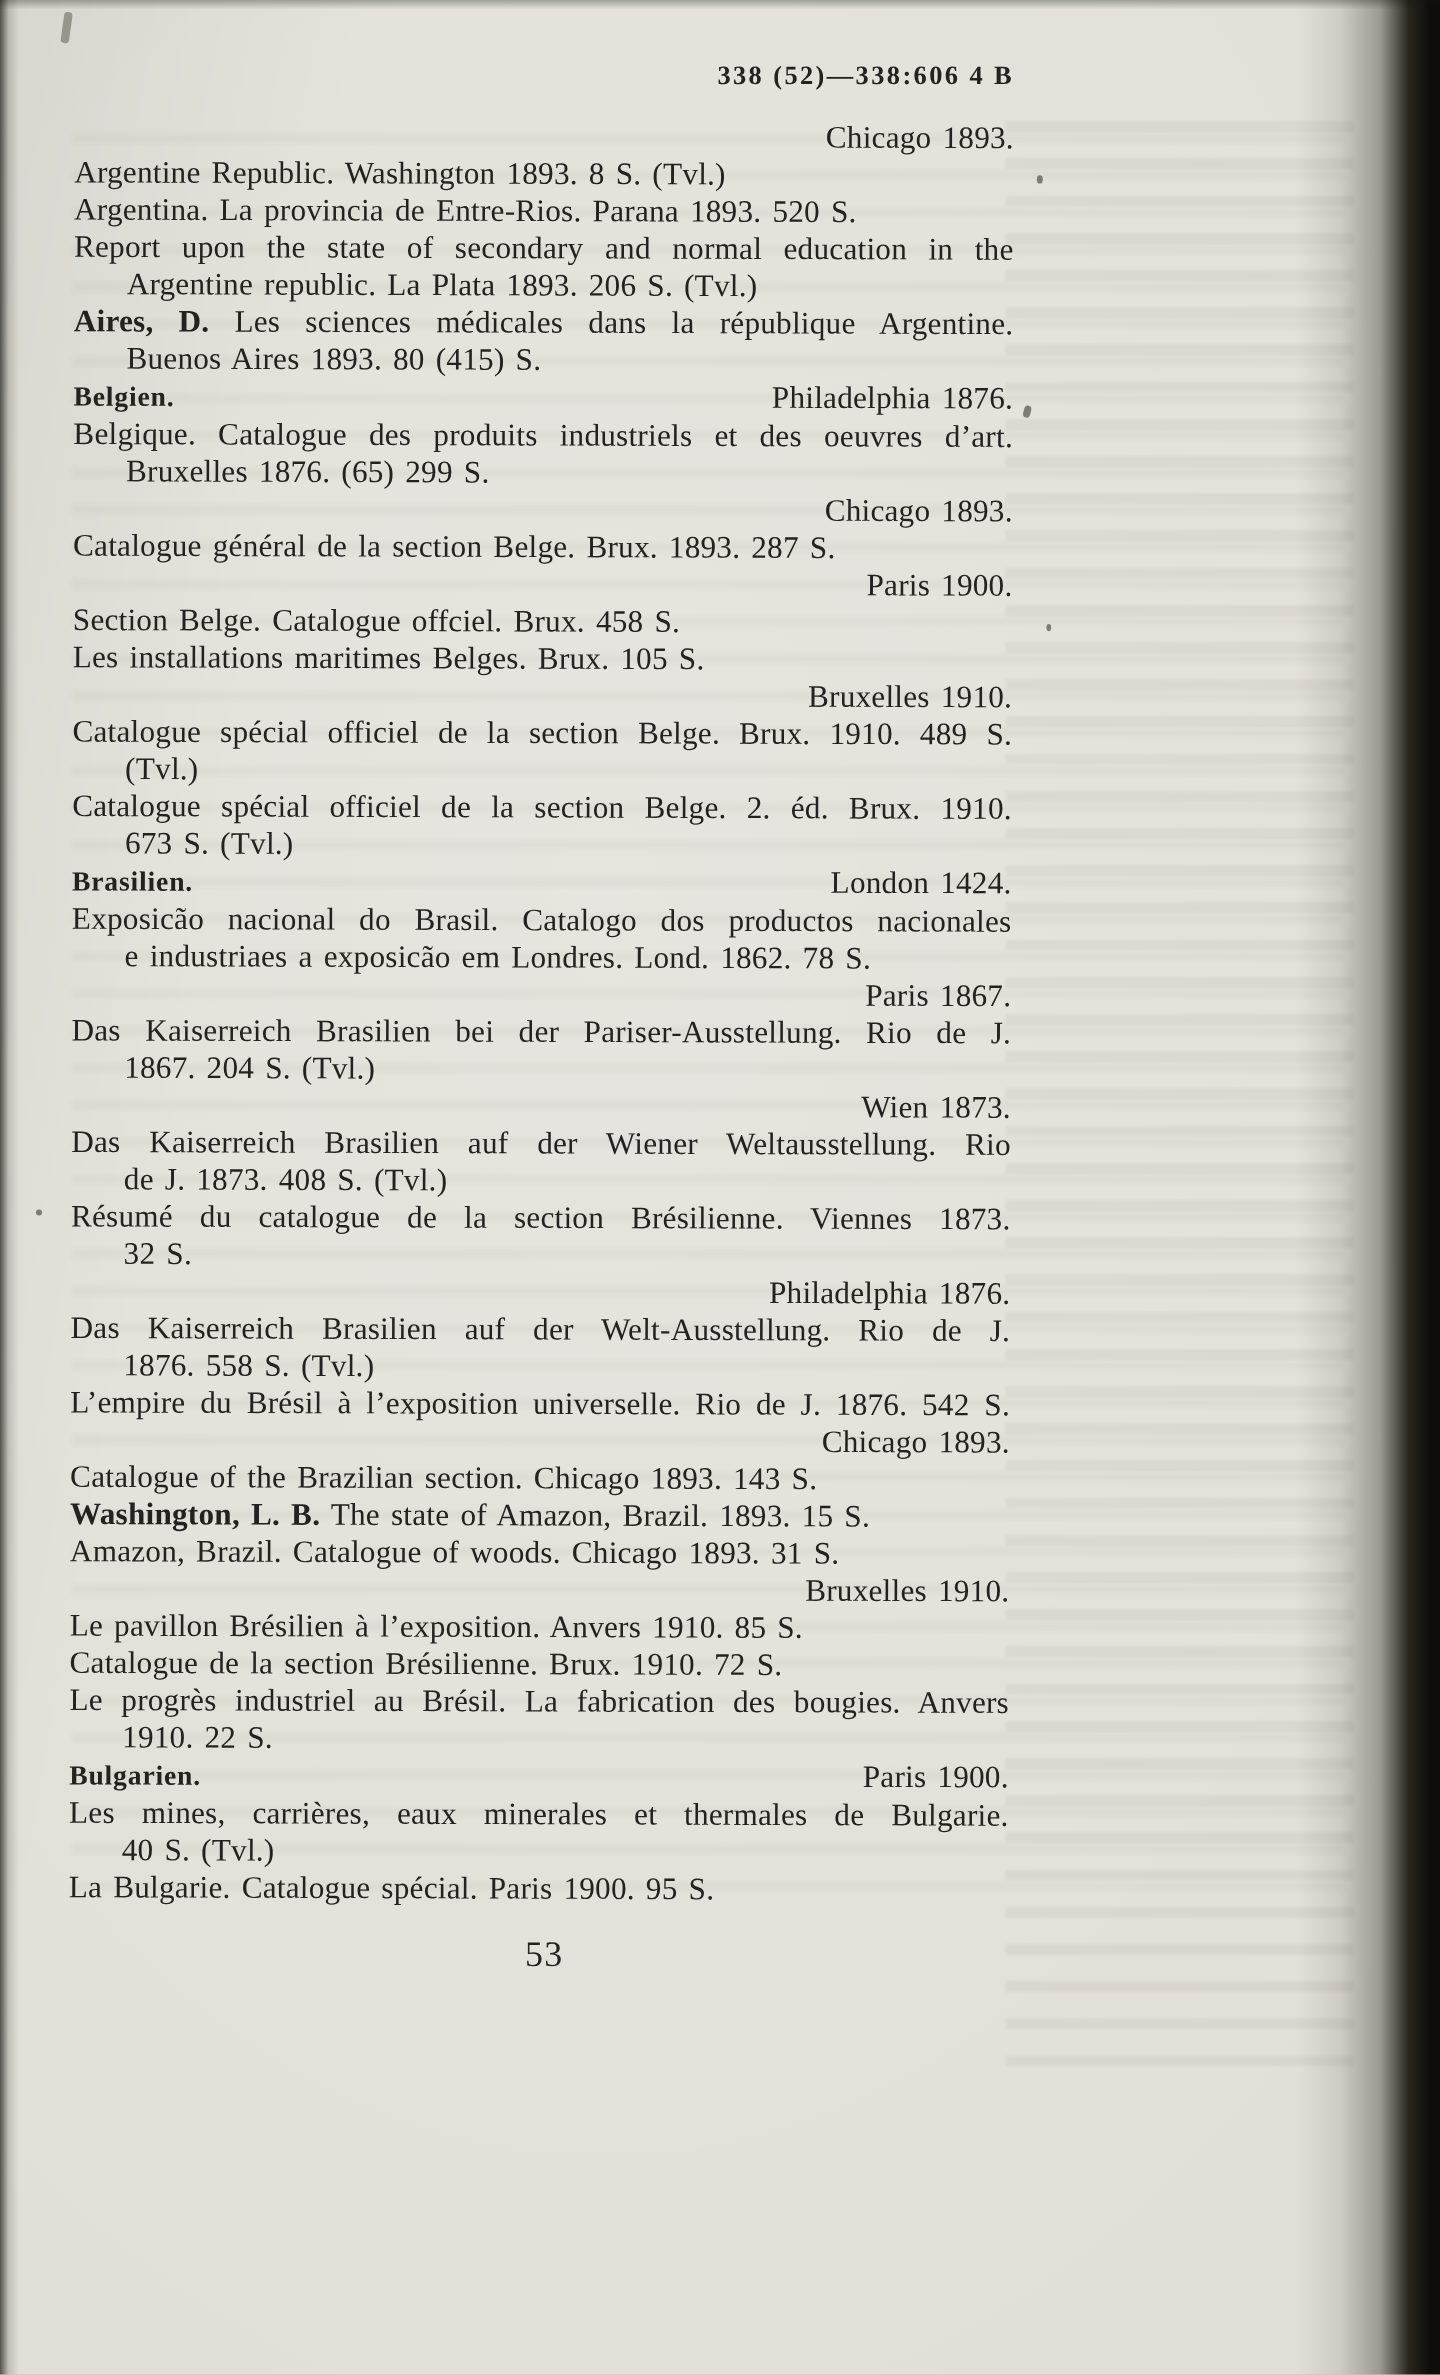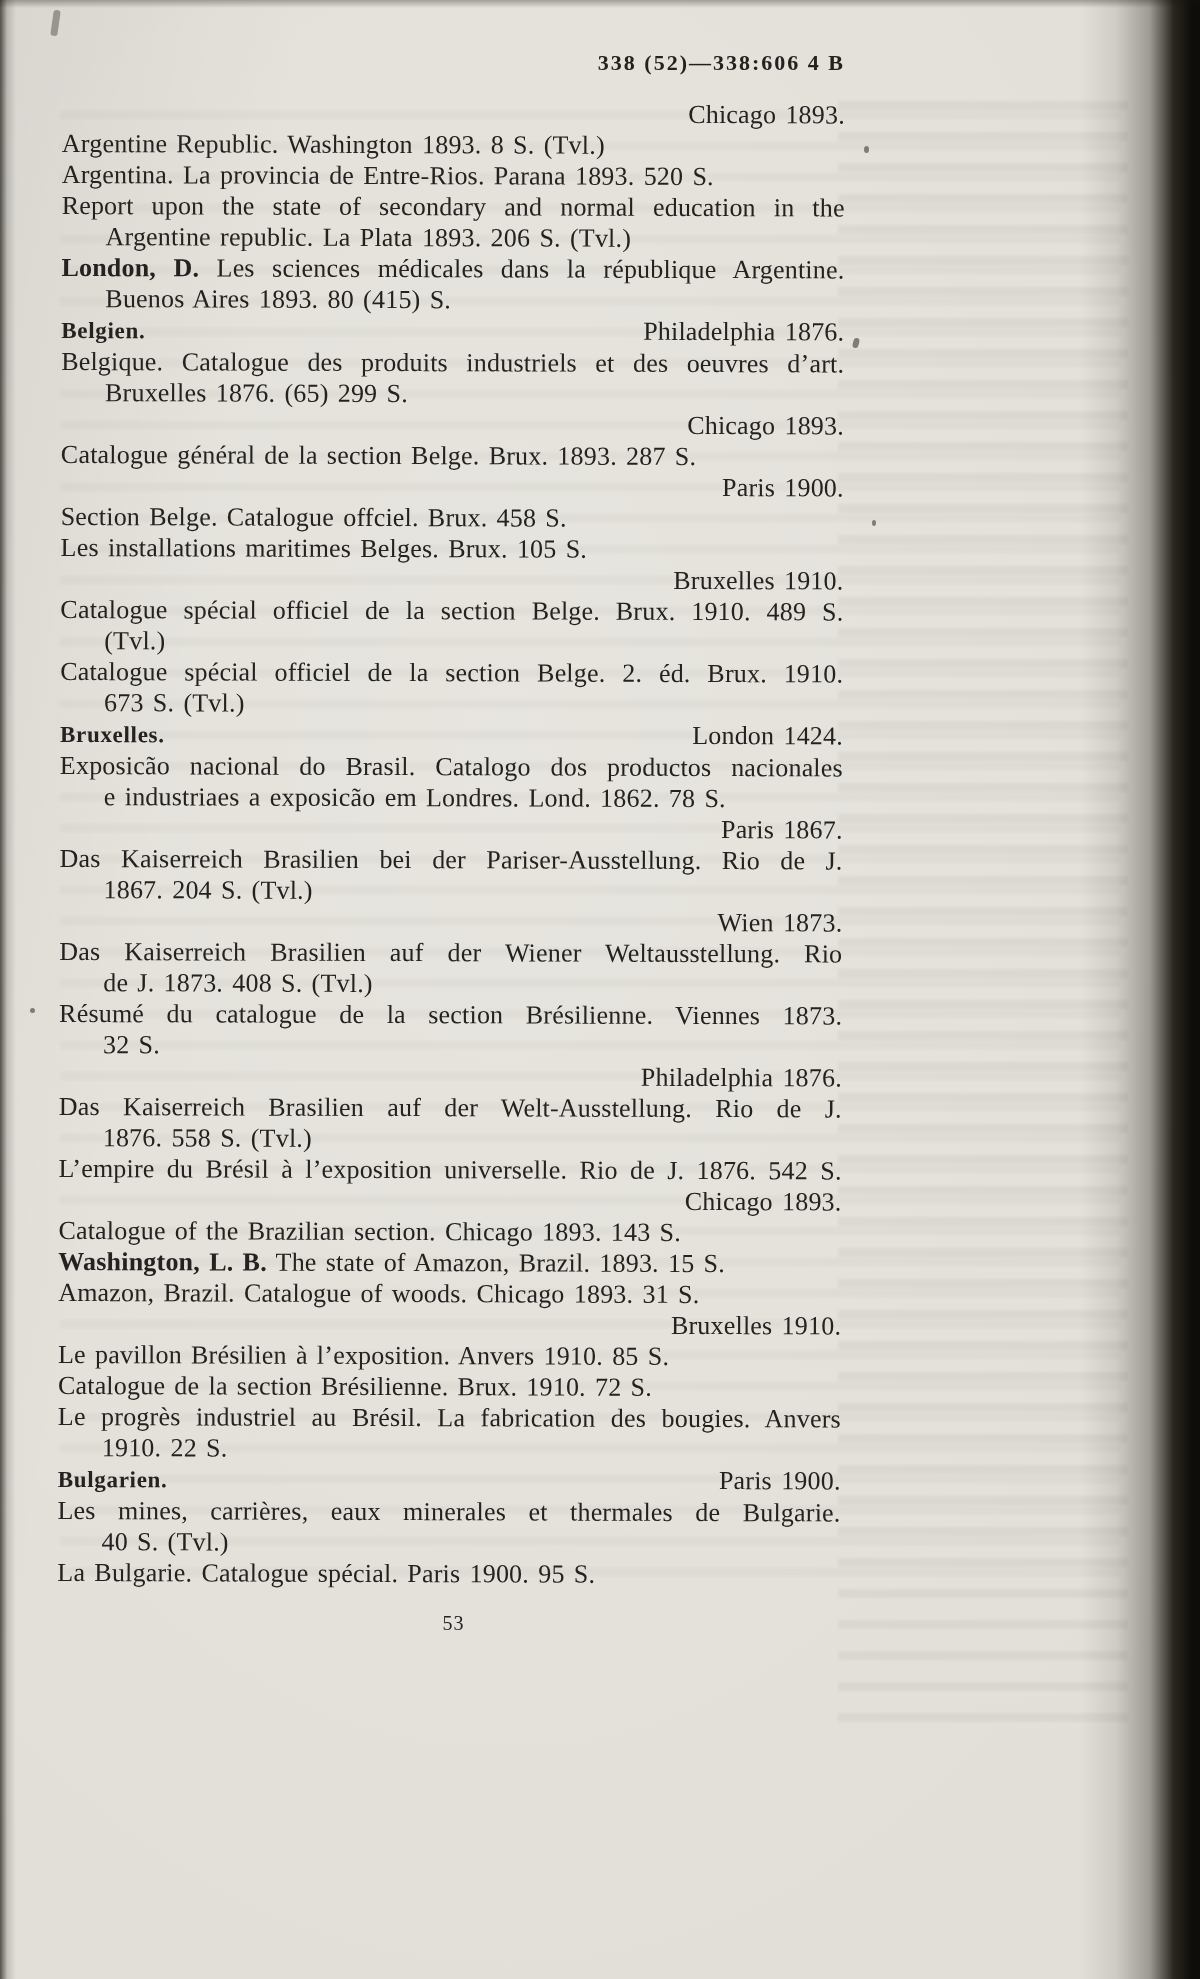--- a/index.html
+++ b/index.html
@@ -62,59 +62,59 @@
   }
   .line { min-height: 31px; }
   .line.cont { padding-left: 44px; }
   .line.date { text-align: right; }
   .line.fill { text-align: justify; text-align-last: justify; }
   .line.head { display: flex; justify-content: space-between; align-items: baseline; }
   .line.head b { font-size: 23px; letter-spacing: .7px; }
   .line b { font-weight: 700; }
   .page-number {
     position: absolute; left: 62px; top: 1612px; width: 783px;
-    text-align: center; font-size: 20px; letter-spacing: 1px;
+    text-align: center; font-size: 30px; letter-spacing: 1px;
   }
 </style>
 </head>
 <body>
 
 <div class="page">
 
   <div class="ghost"></div>
   <div class="ghost-right"></div>
 
   <div class="header-code">338 (52)—338:606 4 B</div>
 
   <div class="textblock" id="textblock">
       <div class="line date">Chicago 1893.</div>
       <div class="line first">Argentine Republic. Washington 1893. 8 S. (Tvl.)</div>
       <div class="line first">Argentina. La provincia de Entre-Rios. Parana 1893. 520 S.</div>
       <div class="line first fill">Report upon the state of secondary and normal education in the</div>
       <div class="line cont">Argentine republic. La Plata 1893. 206 S. (Tvl.)</div>
-      <div class="line first fill"><b>London, D.</b> <span>Les sciences médicales dans la république Argentine.</span></div>
+      <div class="line first fill"><b>Aires, D.</b> <span>Les sciences médicales dans la république Argentine.</span></div>
       <div class="line cont">Buenos Aires 1893. 80 (415) S.</div>
       <div class="line head">
         <b>Belgien.</b>
         <span>Philadelphia 1876.</span>
       </div>
       <div class="line first fill">Belgique. Catalogue des produits industriels et des oeuvres d’art.</div>
       <div class="line cont">Bruxelles 1876. (65) 299 S.</div>
       <div class="line date">Chicago 1893.</div>
       <div class="line first">Catalogue général de la section Belge. Brux. 1893. 287 S.</div>
       <div class="line date">Paris 1900.</div>
       <div class="line first">Section Belge. Catalogue offciel. Brux. 458 S.</div>
       <div class="line first">Les installations maritimes Belges. Brux. 105 S.</div>
       <div class="line date">Bruxelles 1910.</div>
       <div class="line first fill">Catalogue spécial officiel de la section Belge. Brux. 1910. 489 S.</div>
       <div class="line cont">(Tvl.)</div>
       <div class="line first fill">Catalogue spécial officiel de la section Belge. 2. éd. Brux. 1910.</div>
       <div class="line cont">673 S. (Tvl.)</div>
       <div class="line head">
-        <b>Bruxelles.</b>
+        <b>Brasilien.</b>
         <span>London 1424.</span>
       </div>
       <div class="line first fill">Exposicão nacional do Brasil. Catalogo dos productos nacionales</div>
       <div class="line cont">e industriaes a exposicão em Londres. Lond. 1862. 78 S.</div>
       <div class="line date">Paris 1867.</div>
       <div class="line first fill">Das Kaiserreich Brasilien bei der Pariser-Ausstellung. Rio de J.</div>
       <div class="line cont">1867. 204 S. (Tvl.)</div>
       <div class="line date">Wien 1873.</div>
       <div class="line first fill">Das Kaiserreich Brasilien auf der Wiener Weltausstellung. Rio</div>
       <div class="line cont">de J. 1873. 408 S. (Tvl.)</div>

